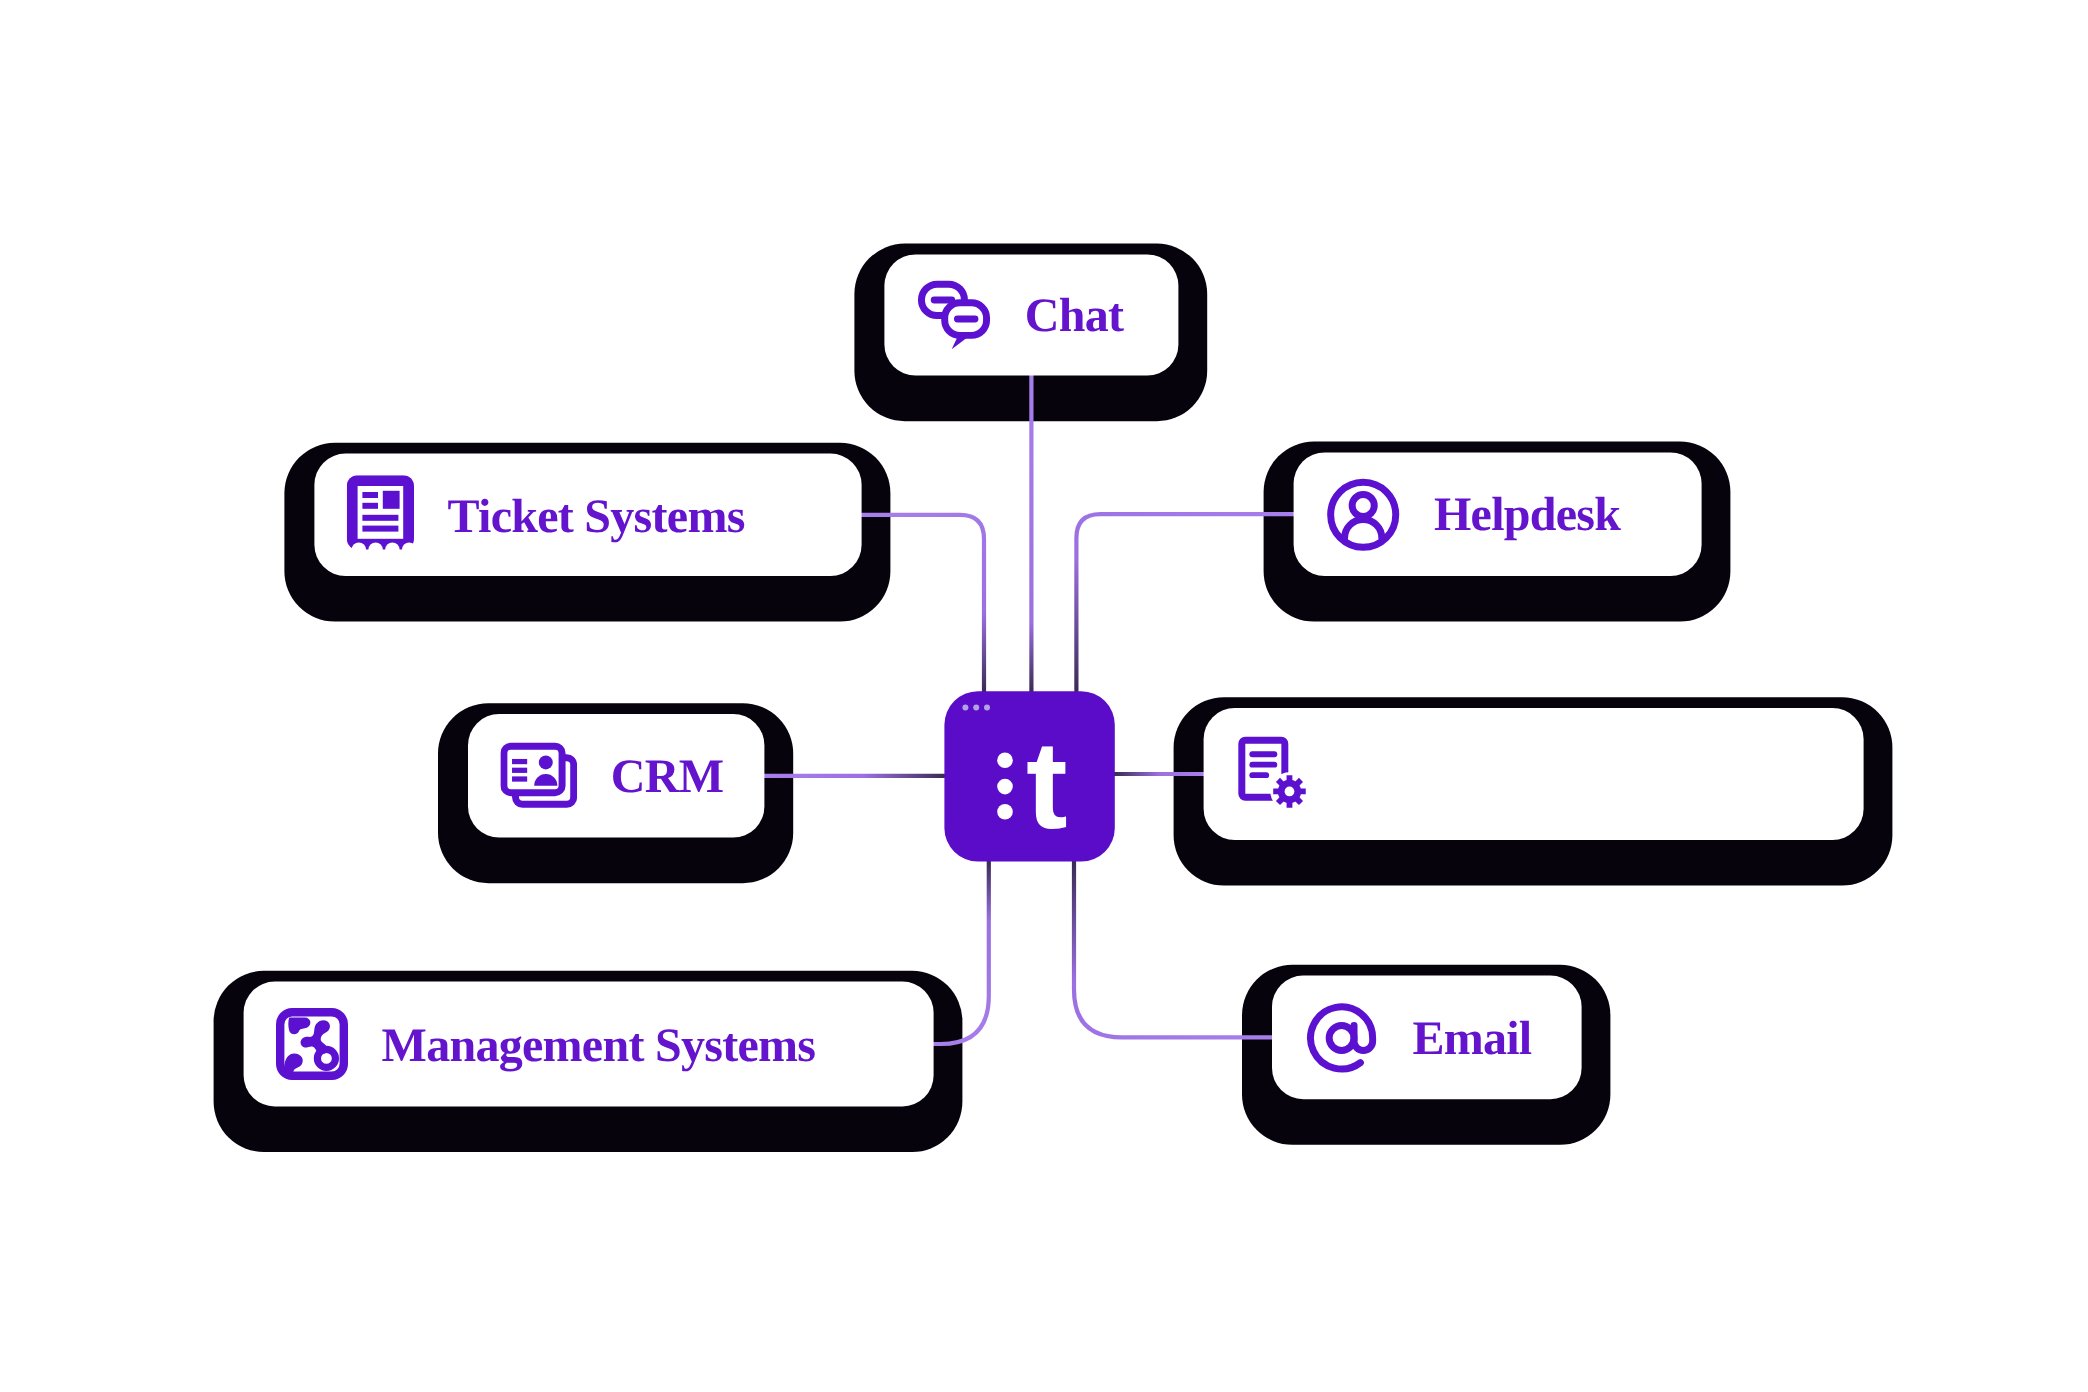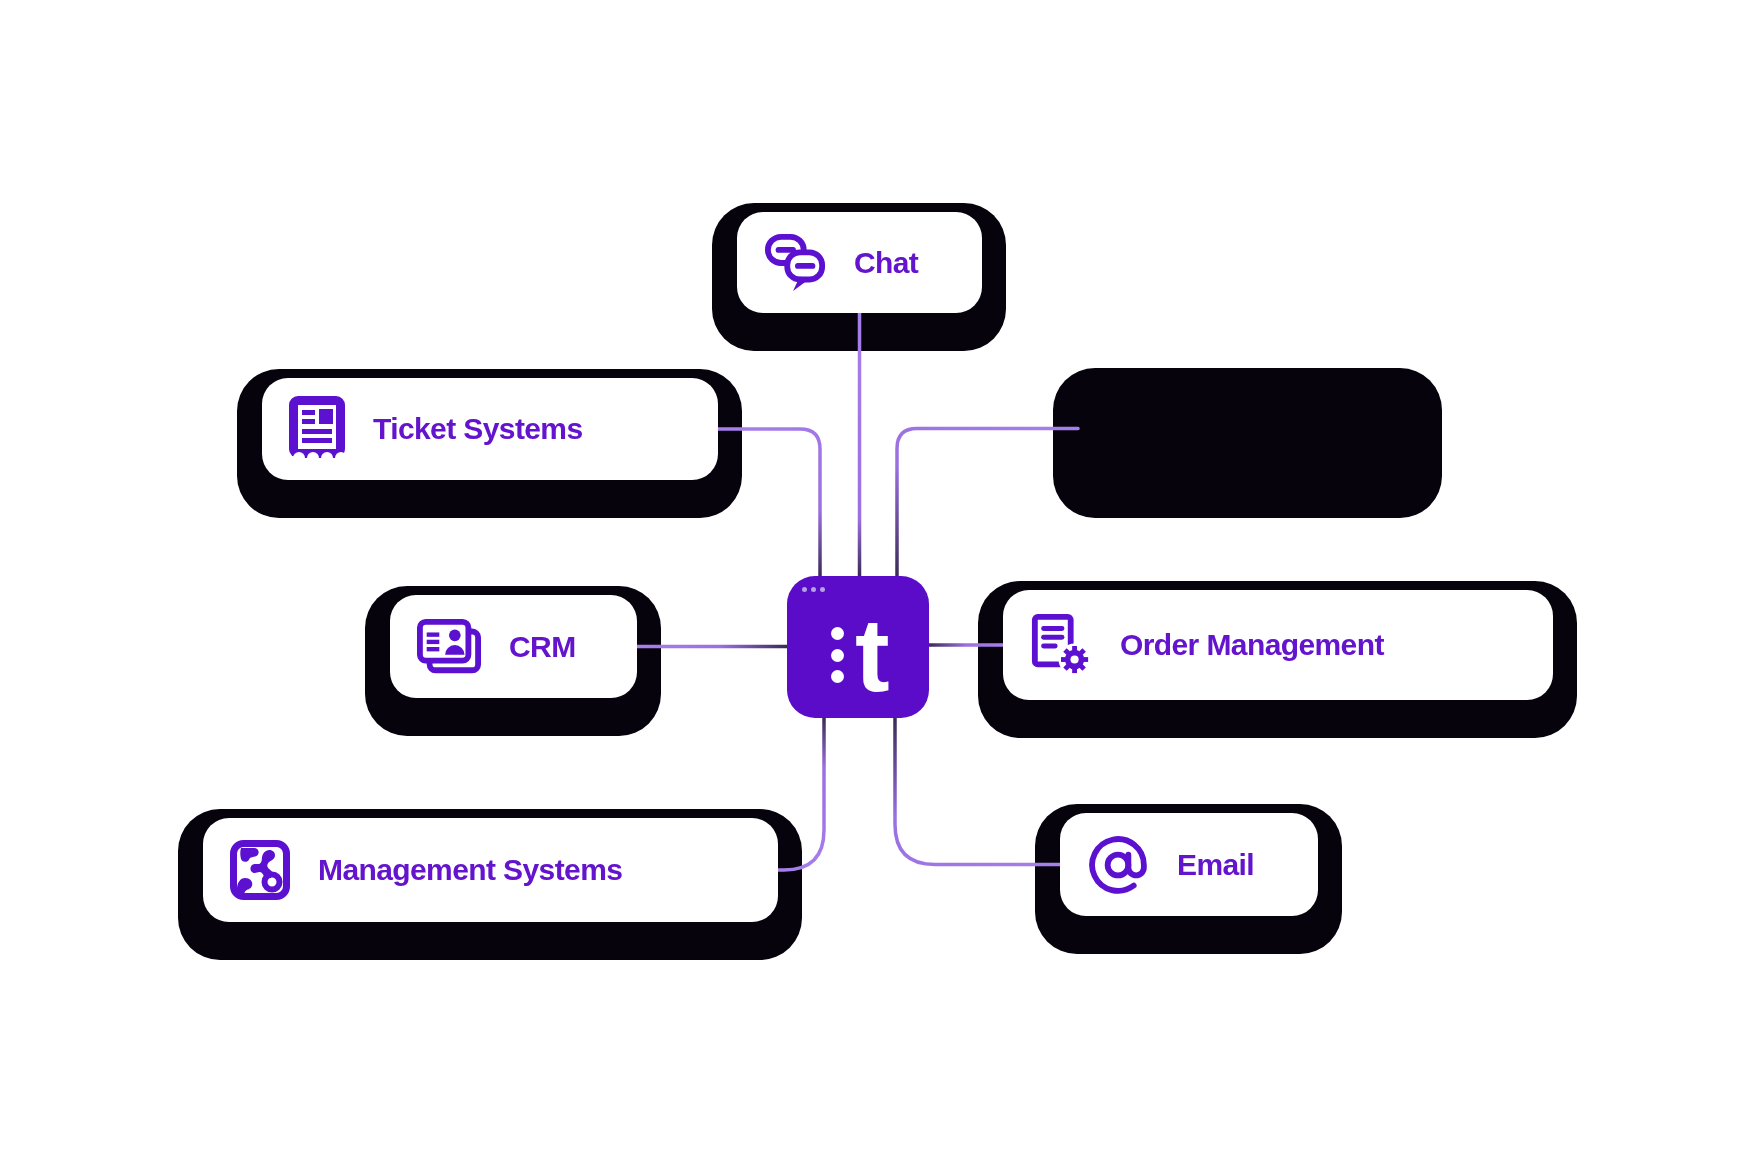--- a/index.html
+++ b/index.html
@@ -22,21 +22,21 @@
     width:calc(var(--w) + 49px);height:calc(var(--h) + 47px);
   }
   .connectors{position:absolute;left:0;top:0;z-index:2;}
   .card{
     position:absolute;z-index:3;background:#ffffff;border-radius:26px;
     left:var(--x);top:var(--y);width:var(--w);height:var(--h);
     display:flex;align-items:center;gap:28px;padding-left:27px;box-sizing:border-box;
   }
   .card .icon{flex:0 0 auto;display:flex;align-items:center;justify-content:center;}
   .label{
-    font-size:30px;font-weight:700;color:#6414cd;letter-spacing:-0.6px;white-space:nowrap;
+    font-size:40px;font-weight:700;color:#6414cd;letter-spacing:-0.6px;white-space:nowrap;font-family:Liberation Serif, serif;
   }
   
   .hub{
     position:absolute;z-index:3;left:787px;top:576px;width:142px;height:142px;
     background:#5a0cc8;border-radius:28px;
   }
   .win-dots{position:absolute;left:15px;top:11px;display:flex;gap:4px;}
   .win-dot{width:5px;height:5px;border-radius:50%;background:#b2a1e3;}
   .logo-dots{position:absolute;left:44px;top:51px;display:flex;flex-direction:column;gap:8.5px;}
   .logo-dot{width:13px;height:13px;border-radius:50%;background:#ffffff;}
@@ -132,20 +132,30 @@
         <rect x="13" y="42" width="30" height="5" fill="#5c10d0"></rect>
         <circle cx="10" cy="62" r="6" fill="#ffffff"></circle>
         <circle cx="24" cy="62" r="6" fill="#ffffff"></circle>
         <circle cx="38" cy="62" r="6" fill="#ffffff"></circle>
         <circle cx="52" cy="62" r="6" fill="#ffffff"></circle>
       </svg>
     </span>
     <span class="label">Ticket Systems</span>
   </div>
 
+  <div class="card p-helpdesk">
+    <span class="icon">
+      <svg width="62" height="62" viewBox="0 0 64 64">
+        <circle cx="32" cy="32" r="28" fill="none" stroke="#5c10d0" stroke-width="6"></circle>
+        <circle cx="32" cy="24" r="9.5" fill="none" stroke="#5c10d0" stroke-width="6"></circle>
+        <path d="M16,52 a16,16 0 0 1 32,0" fill="none" stroke="#5c10d0" stroke-width="6" stroke-linecap="round"></path>
+      </svg>
+    </span>
+    <span class="label">Helpdesk</span>
+  </div>
 
   <div class="card p-crm">
     <span class="icon">
       <svg width="64" height="58" viewBox="0 0 66 58">
         <rect x="13" y="13" width="50" height="40" rx="6" fill="#fff" stroke="#5c10d0" stroke-width="6"></rect>
         <rect x="3" y="3" width="50" height="40" rx="6" fill="#fff" stroke="#5c10d0" stroke-width="6"></rect>
         <rect x="10" y="14" width="13" height="4.5" fill="#5c10d0"></rect>
         <rect x="10" y="21.5" width="13" height="4.5" fill="#5c10d0"></rect>
         <rect x="10" y="29" width="13" height="4.5" fill="#5c10d0"></rect>
         <circle cx="39" cy="17" r="6" fill="#5c10d0"></circle>
@@ -170,21 +180,20 @@
           <line x1="39.6" y1="53.4" x2="36.1" y2="56.9"></line>
           <line x1="37" y1="47" x2="32" y2="47"></line>
           <line x1="39.6" y1="40.6" x2="36.1" y2="37.1"></line>
           <line x1="46" y1="38" x2="46" y2="33"></line>
           <line x1="52.4" y1="40.6" x2="55.9" y2="37.1"></line>
         </g>
         <circle cx="46" cy="47" r="10" fill="#5c10d0"></circle>
         <circle cx="46" cy="47" r="4.2" fill="#ffffff"></circle>
       </svg>
     </span>
-    <span class="label">Order Management</span>
   </div>
 
   <div class="card p-homegrown">
     <span class="icon">
       <svg width="60" height="60" viewBox="0 0 60 60">
         <rect x="3.5" y="3.5" width="53" height="53" rx="10" fill="#ffffff" stroke="#5c10d0" stroke-width="7"></rect>
         <path d="M11,8 h13 c5,0 6.5,6 2,8.2 c-2.6,1.2 -5.6,0.3 -6.8,3 c-1.6,3.8 -7.4,3.4 -8.3,-0.6 c-0.7,-3.2 -1,-7 0.1,-10.6 z" fill="#5c10d0"></path>
         <path d="M36,11 c6,-3 11,2.2 8.2,7 c-1.8,3 -5.8,3 -6.8,6.8 c-0.8,3.2 2,4.2 4,6.2 c3,3 0.4,8.2 -3.8,7.2 c-4.8,-1.1 -4,-5 -6.9,-6 c-3,-1 -5,2 -8,0.2 c-4,-2.4 -2.2,-7.8 1.8,-8.3 c3,-0.4 5.2,1 6.7,-2 c1.5,-3 -0.6,-7.6 4.8,-11.1 z" fill="#5c10d0"></path>
         <circle cx="42" cy="42" r="7.5" fill="none" stroke="#5c10d0" stroke-width="6"></circle>
         <path d="M15,38 c6,0 9,5 6.4,9 c-1.8,2.8 -5.6,2.4 -6.8,5.4 l-1.6,4.6 h-6 v-8 c0,-6.2 3.4,-11 8,-11 z" fill="#5c10d0"></path>

